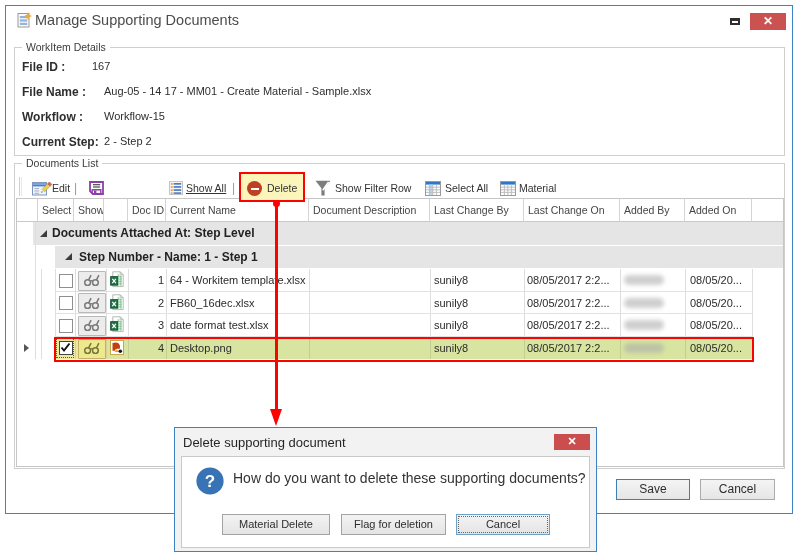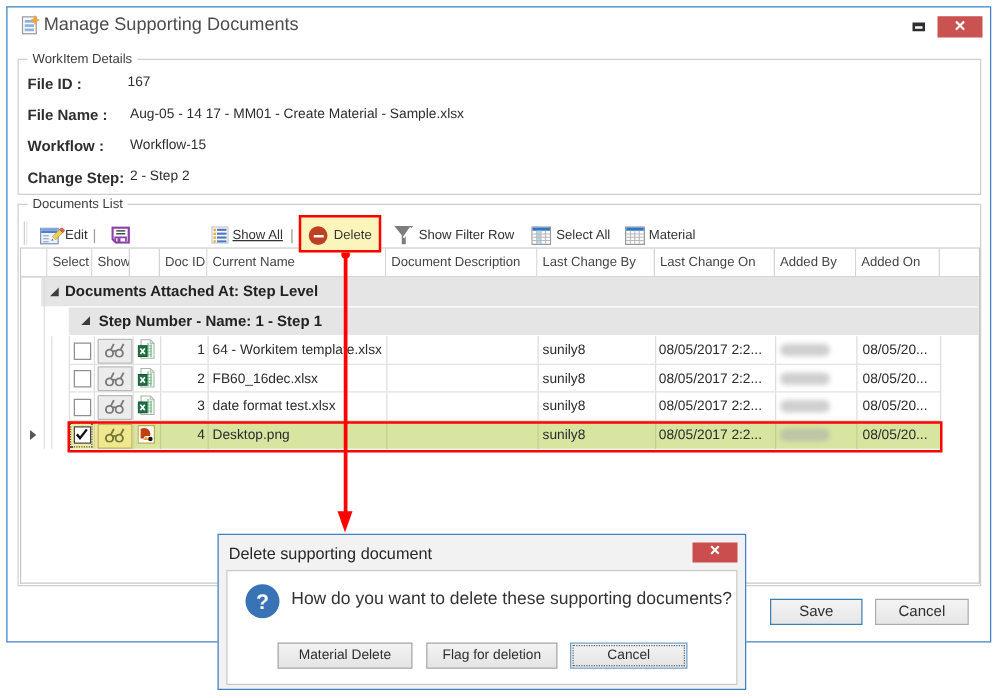--- a/index.html
+++ b/index.html
@@ -67,26 +67,26 @@
   <rect x="2.8" y="10.8" width="7.4" height="2.2" fill="#92b4dc"></rect>
   <path d="M11 0 L12.3 2.7 L15 4 L12.3 5.3 L11 8 L9.7 5.3 L7.3 4 L9.7 2.7 Z" fill="#f0a73c"></path>
 </svg>
 <div class="abs" id="title">Manage Supporting Documents</div>
 <div class="abs" id="maxbox"></div>
 <div class="abs" id="closebtn">✕</div>
 
 <div class="abs fs" style="left:14px;top:47px;width:769px;height:107px;"></div>
 <div class="abs legend" style="left:22px;top:42px;">WorkItem Details</div>
 <div class="abs wlab" style="left:22px;top:60px;">File ID :</div>
-<div class="abs wval" style="left:102px;top:60px;">167</div>
+<div class="abs wval" style="left:92px;top:60px;">167</div>
 <div class="abs wlab" style="left:22px;top:85px;">File Name :</div>
 <div class="abs wval" style="left:104px;top:85px;">Aug-05 - 14 17 - MM01 - Create Material - Sample.xlsx</div>
 <div class="abs wlab" style="left:22px;top:110px;">Workflow :</div>
 <div class="abs wval" style="left:104px;top:110px;">Workflow-15</div>
-<div class="abs wlab" style="left:22px;top:135px;">Change Step:</div>
+<div class="abs wlab" style="left:22px;top:135px;">Current Step:</div>
 <div class="abs wval" style="left:104px;top:135px;">2 - Step 2</div>
 
 <div class="abs fs" style="left:14px;top:163px;width:769px;height:304px;"></div>
 <div class="abs legend" style="left:22px;top:158px;">Documents List</div>
 
 <div class="abs" style="left:19px;top:177px;width:1px;height:19px;background:#d0d0d0;"></div>
 <div class="abs" style="left:21px;top:177px;width:1px;height:19px;background:#e8e8e8;"></div>
 <svg class="abs" style="left:32px;top:182px" width="20" height="14" viewBox="0 0 20 14">
   <rect x="0.5" y="0.5" width="14" height="12.5" fill="#eef3fb" stroke="#7e96bd"></rect>
   <rect x="1" y="1" width="13" height="1.6" fill="#7ba0e0"></rect>

